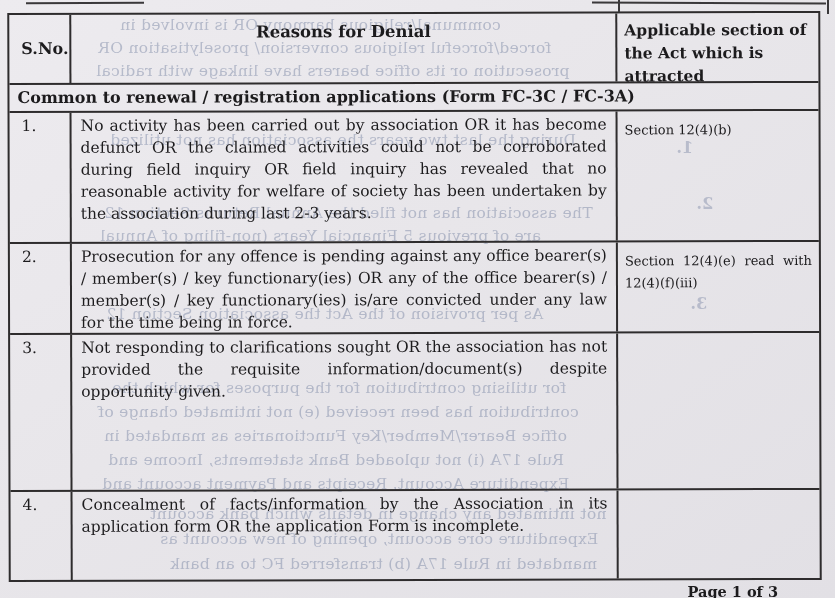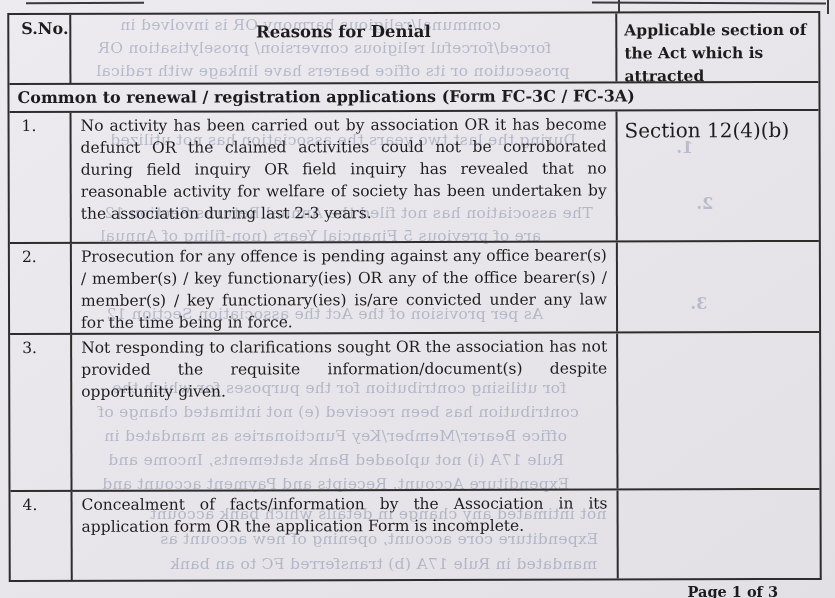--- a/index.html
+++ b/index.html
@@ -14,32 +14,32 @@
     position:absolute;left:8px;top:12px;width:813px;height:569px;
     border:2px solid #2e2c2d;transform:rotate(-0.15deg);
     display:flex;flex-direction:column;box-sizing:border-box;
   }
   .t-row{display:flex;border-bottom:2px solid #2e2c2d;box-sizing:border-box;}
   .t-row:last-child{border-bottom:none;}
   .c1{width:62px;box-sizing:border-box;border-right:2px solid #2e2c2d;padding:4px 4px 0 12px;}
   .c2{width:546px;box-sizing:border-box;border-right:2px solid #2e2c2d;padding:2px 9px;}
   .c3{flex:1;box-sizing:border-box;padding:8px 7px;}
   .hdr{height:70px;}
-  .hdr .c1{font-weight:bold;font-size:16px;padding-top:4px;}
+  .hdr .c1{font-weight:bold;font-size:16px;padding-top:24px;}
   .hdr .c2{font-weight:bold;font-size:16.5px;text-align:center;padding-top:8px;}
   .hdr .c3{font-weight:bold;font-size:15.5px;line-height:23px;padding-top:5px;}
   .group{height:28px;}
   .group .gcell{width:100%;font-weight:bold;font-size:16px;padding:3px 0 0 8px;box-sizing:border-box;}
   .r0{height:131px;}
   .r1{height:91px;}
   .r2{height:157px;}
   .r3{flex:1;}
   .body-sno{font-size:15.5px;}
   .body-reason{font-size:15.5px;line-height:22px;text-align:justify;}
-  .body-section{font-size:20px;line-height:22px;text-align:justify;}
+  .body-section{font-size:13px;line-height:22px;text-align:justify;}
   .r3 .body-section{line-height:21px;}
   
   .page-footer{
     position:absolute;right:57px;bottom:-2px;
     font-weight:bold;font-size:14.5px;color:#1c1b1d;
   }
   
   .bleed{
     position:absolute;transform:scaleX(-1);
     color:rgba(108,122,156,0.42);
@@ -114,20 +114,21 @@
 
   <div class="t-row r0">
     <div class="c1 body-sno">1.</div>
     <div class="c2 body-reason">No activity has been carried out by association OR it has become defunct OR the claimed activities could not be corroborated during field inquiry OR field inquiry has revealed that no reasonable activity for welfare of society has been undertaken by the association during last 2-3 years.</div>
     <div class="c3 body-section">Section 12(4)(b)</div>
   </div>
 
   <div class="t-row r1">
     <div class="c1 body-sno">2.</div>
     <div class="c2 body-reason">Prosecution for any offence is pending against any office bearer(s) / member(s) / key functionary(ies) OR any of the office bearer(s) / member(s) / key functionary(ies) is/are convicted under any law for the time being in force.</div>
+    <div class="c3 body-section">Section 12(4)(e) read with 12(4)(f)(iii)</div>
   </div>
 
   <div class="t-row r2">
     <div class="c1 body-sno">3.</div>
     <div class="c2 body-reason">Not responding to clarifications sought OR the association has not provided the requisite information/document(s) despite opportunity given.</div>
   </div>
 
   <div class="t-row r3">
     <div class="c1 body-sno">4.</div>
     <div class="c2 body-reason">Concealment of facts/information by the Association in its application form OR the application Form is incomplete.</div>

